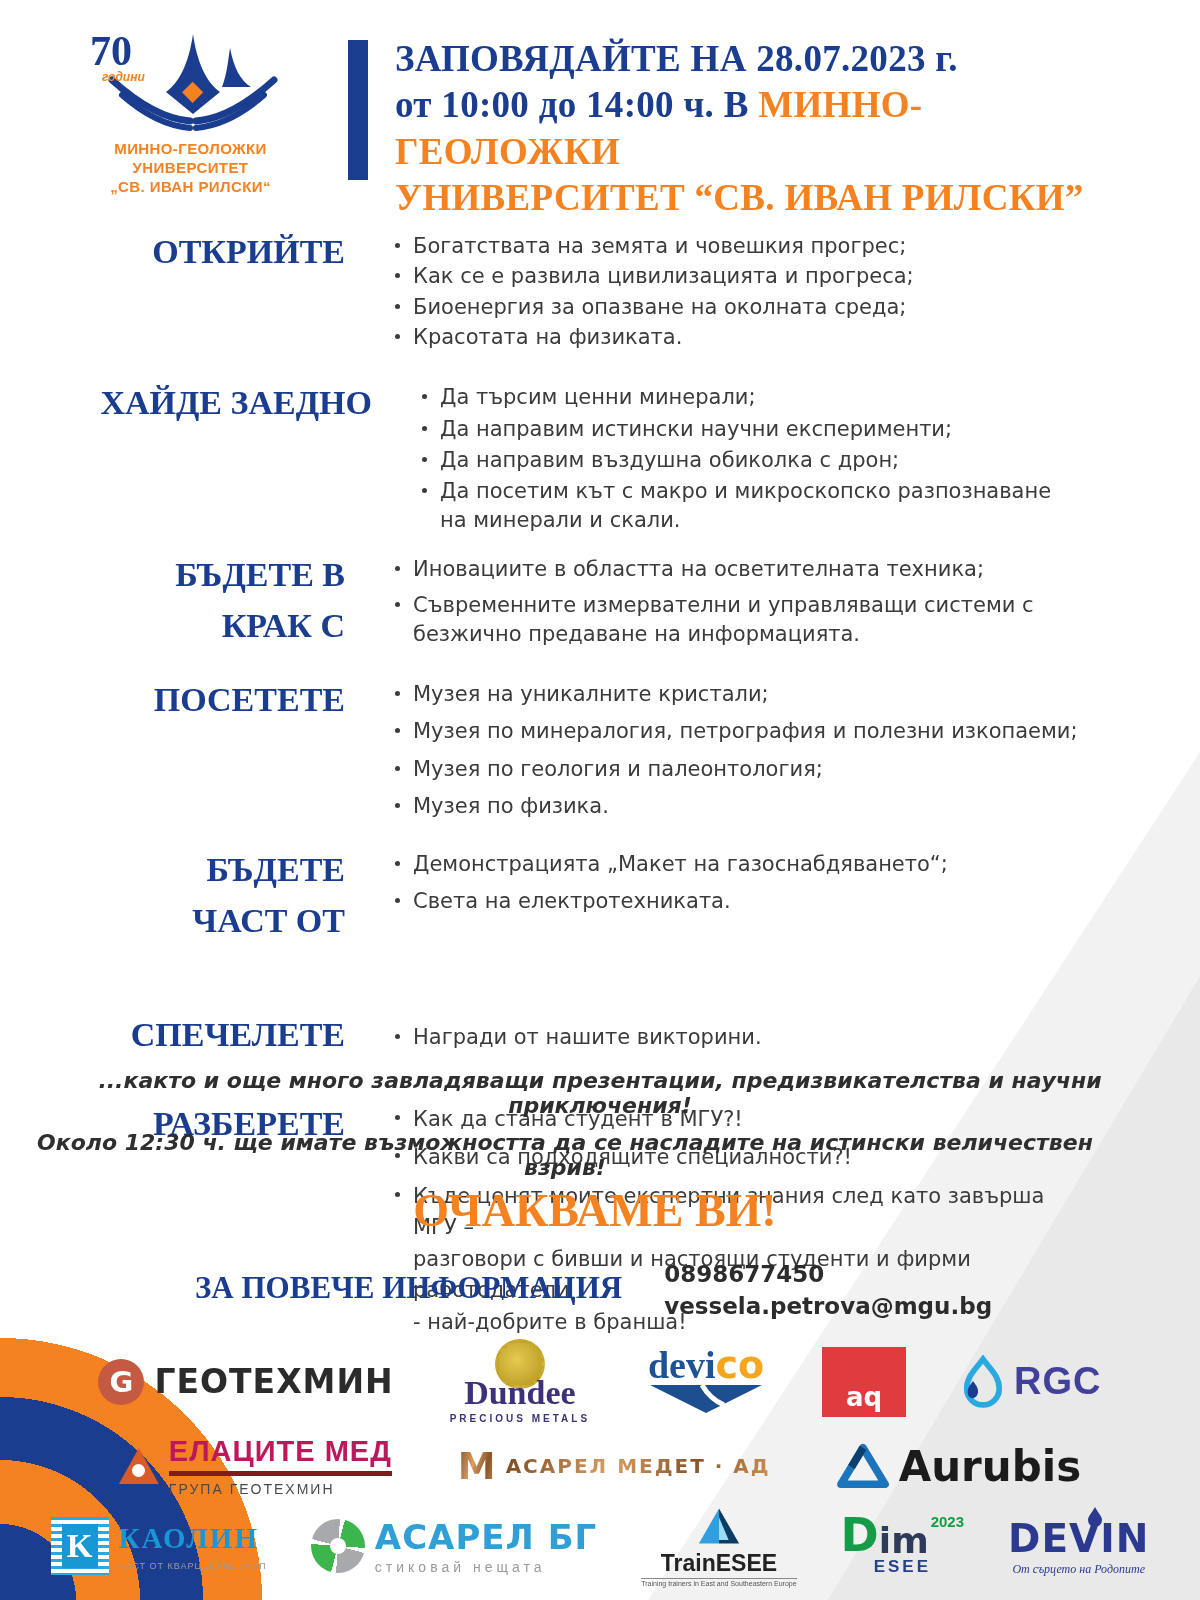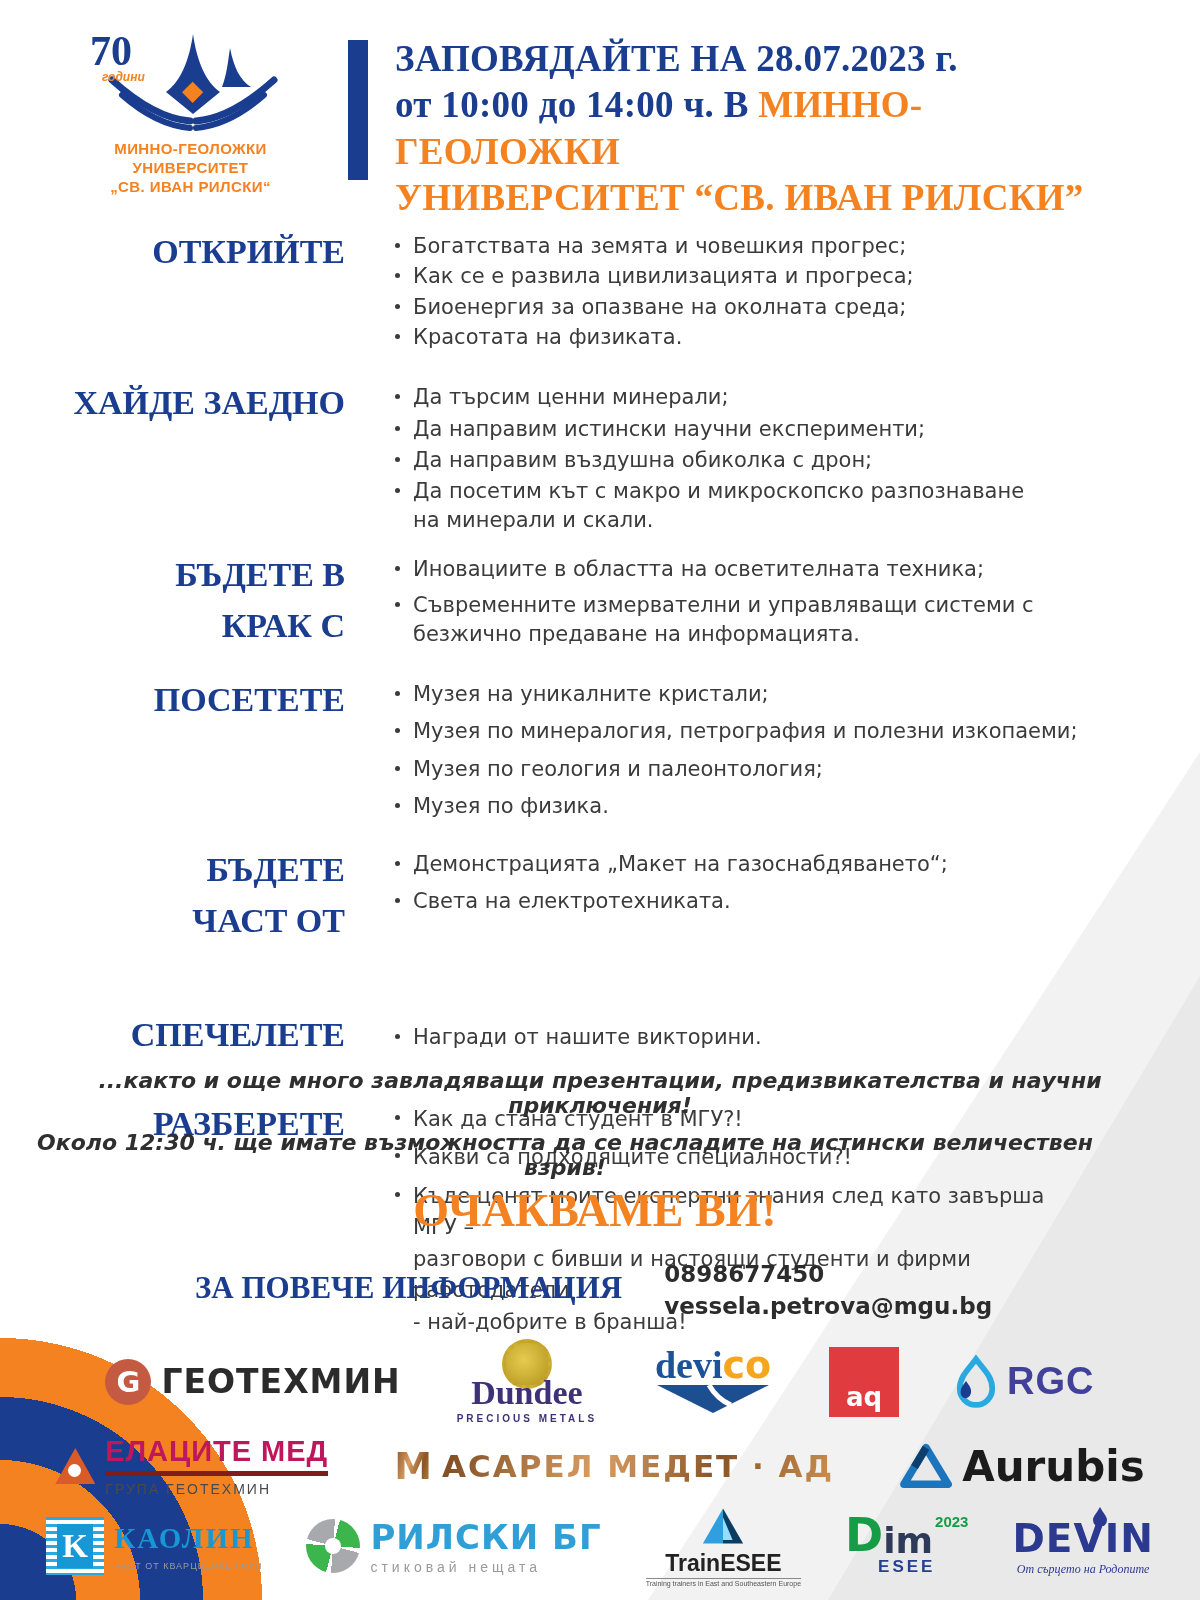--- a/index.html
+++ b/index.html
@@ -39,21 +39,21 @@
   .row{display:flex;align-items:flex-start;}
   .heading{flex:none;width:345px;text-align:right;color:var(--blue);
     font-family:"Liberation Serif",serif;font-weight:bold;font-size:34px;line-height:1.5;
     white-space:pre-line;}
   .items{margin:6px 0 0 46px;padding:0;list-style:none;width:700px;}
   .items li{position:relative;padding-left:22px;font-family:"DejaVu Sans",sans-serif;
     font-size:21px;color:var(--text);line-height:1.35;white-space:pre-line;}
   .items li::before{content:"";position:absolute;left:4px;top:11px;width:5px;height:5px;
     border-radius:50%;background:var(--text);}
   .row.s1{margin-bottom:24px;}  .row.s1 li{margin-bottom:2px;}
-  .row.s2{margin-bottom:12px;}  .row.s2 li{margin-bottom:3px;}
+  .row.s2{margin-bottom:12px;margin-left:27px;}  .row.s2 li{margin-bottom:3px;}
   .row.s3{margin-bottom:18px;}  .row.s3 li{margin-bottom:8px;}
   .row.s4{margin-bottom:14px;}  .row.s4 li{margin-bottom:9px;}
   .row.s5{margin-bottom:63px;}  .row.s5 li{margin-bottom:9px;}
   .row.s6{margin-bottom:38px;}  .row.s6 .items{margin-top:14px;}
   .row.s7 li{margin-bottom:7px;line-height:1.5;}
   
   .note{position:absolute;z-index:2;font-family:"DejaVu Sans",sans-serif;font-style:italic;
     font-weight:bold;color:#2f2f2f;font-size:22px;text-align:center;}
   .note1{left:60px;width:1080px;top:1068px;}
   .note2{left:30px;width:1070px;top:1130px;}
@@ -80,40 +80,40 @@
   
   .dundee-globe{width:50px;height:50px;border-radius:50%;box-sizing:border-box;
     background:radial-gradient(circle at 42% 40%, #e6cb4e, #b3941f);
     border:4px dotted #c8a72b;margin-bottom:-16px;}
   .dundee-text{font-family:"Liberation Serif",serif;font-weight:bold;font-size:34px;color:#3f3178;position:relative;}
   .dundee-sub{font-size:10px;letter-spacing:3px;color:#3f3178;font-weight:bold;}
   
   .devico-text{font-family:"DejaVu Sans",sans-serif;font-weight:bold;font-size:38px;line-height:.9;}
   .devico-text .dv{color:#1d5296;font-family:Liberation Serif, serif;} .devico-text .dc{color:#f5a61e;}
   
-  .aq-box{width:70px;height:70px;background:#e03c40;color:#fff;font-weight:900;font-size:26px;
+  .aq-box{width:84px;height:70px;background:#e03c40;color:#fff;font-weight:900;font-size:26px;
     display:flex;align-items:flex-end;justify-content:center;padding-bottom:5px;box-sizing:border-box;
     font-family:"DejaVu Sans",sans-serif;}
   
   .rgc-text{font-size:38px;font-weight:bold;color:#41419b;letter-spacing:1px;
     font-family:"Liberation Sans",sans-serif;}
   
   .ela-icon{position:relative;width:40px;height:36px;background:#d95b27;
     clip-path:polygon(50% 0,100% 100%,0 100%);}
   .ela-icon::after{content:"";position:absolute;left:13px;top:16px;width:13px;height:13px;
     border-radius:50%;background:#fff;}
   .ela-text{display:block;font-size:29px;font-weight:900;color:#be185d;letter-spacing:1px;
     border-bottom:5px solid #7f1d1d;padding-bottom:3px;font-family:"Liberation Sans",sans-serif;}
   .ela-sub{display:block;font-size:14px;color:#4a4a4a;letter-spacing:2px;margin-top:5px;font-weight:normal;}
   
   .asarel-icon,.asarel-text{font-family:"DejaVu Sans",sans-serif;font-weight:900;
     background:linear-gradient(105deg,#7c4a22,#d99e63 40%,#8a5427 70%,#c98f52);
     -webkit-background-clip:text;background-clip:text;color:transparent;}
   .asarel-icon{font-size:38px;}
-  .asarel-text{font-size:31px;letter-spacing:2px;}
+  .asarel-text{font-size:20px;letter-spacing:2px;}
   
   .aurubis-text{font-family:"DejaVu Sans",sans-serif;font-size:42px;font-weight:900;color:#1b1b1b;}
   
   .kaolin-icon{width:58px;height:58px;background:repeating-linear-gradient(180deg,#2aa9e0 0 3px,#fff 3px 7px);
     display:flex;align-items:center;justify-content:center;}
   .kaolin-k{width:36px;height:44px;background:#1798d5;color:#fff;font-family:"Liberation Serif",serif;
     font-weight:bold;font-size:33px;display:flex;align-items:center;justify-content:center;}
   .kaolin-text{display:block;color:#1798d5;font-weight:bold;font-size:29px;letter-spacing:2px;
     font-family:"Liberation Serif",serif;}
   .kaolin-sub{display:block;font-size:9px;color:#9a9a9a;letter-spacing:1px;margin-top:6px;text-align:right;}
@@ -324,21 +324,21 @@
             <span class="kaolin-k">K</span>
           </span>
         <span>
           <span class="kaolin-text">КАОЛИН</span>
           <span class="kaolin-sub">ЧАСТ ОТ КВАРЦВЕРКЕ ГРУП</span>
         </span>
       </div>
       <div class="sp">
         <span class="stiko-icon"></span>
         <span>
-          <span class="stiko-text">РИЛСКИ БГ</span>
+          <span class="stiko-text">АСАРЕЛ БГ</span>
           <span class="stiko-sub">стиковай нещата</span>
         </span>
       </div>
       <div class="sp col">
         <svg width="48" height="42" viewBox="0 0 54 48">
           <path d="M27,4 L27,44 L4,44 Z" fill="#2f9fe0"></path>
           <path d="M27,4 L50,44 L27,44 Z" fill="#0d3c63"></path>
           <path d="M27,14 L38,40 L27,40 Z" fill="#9adcf8"></path>
         </svg>
         <span class="train-text">TrainESEE</span>

